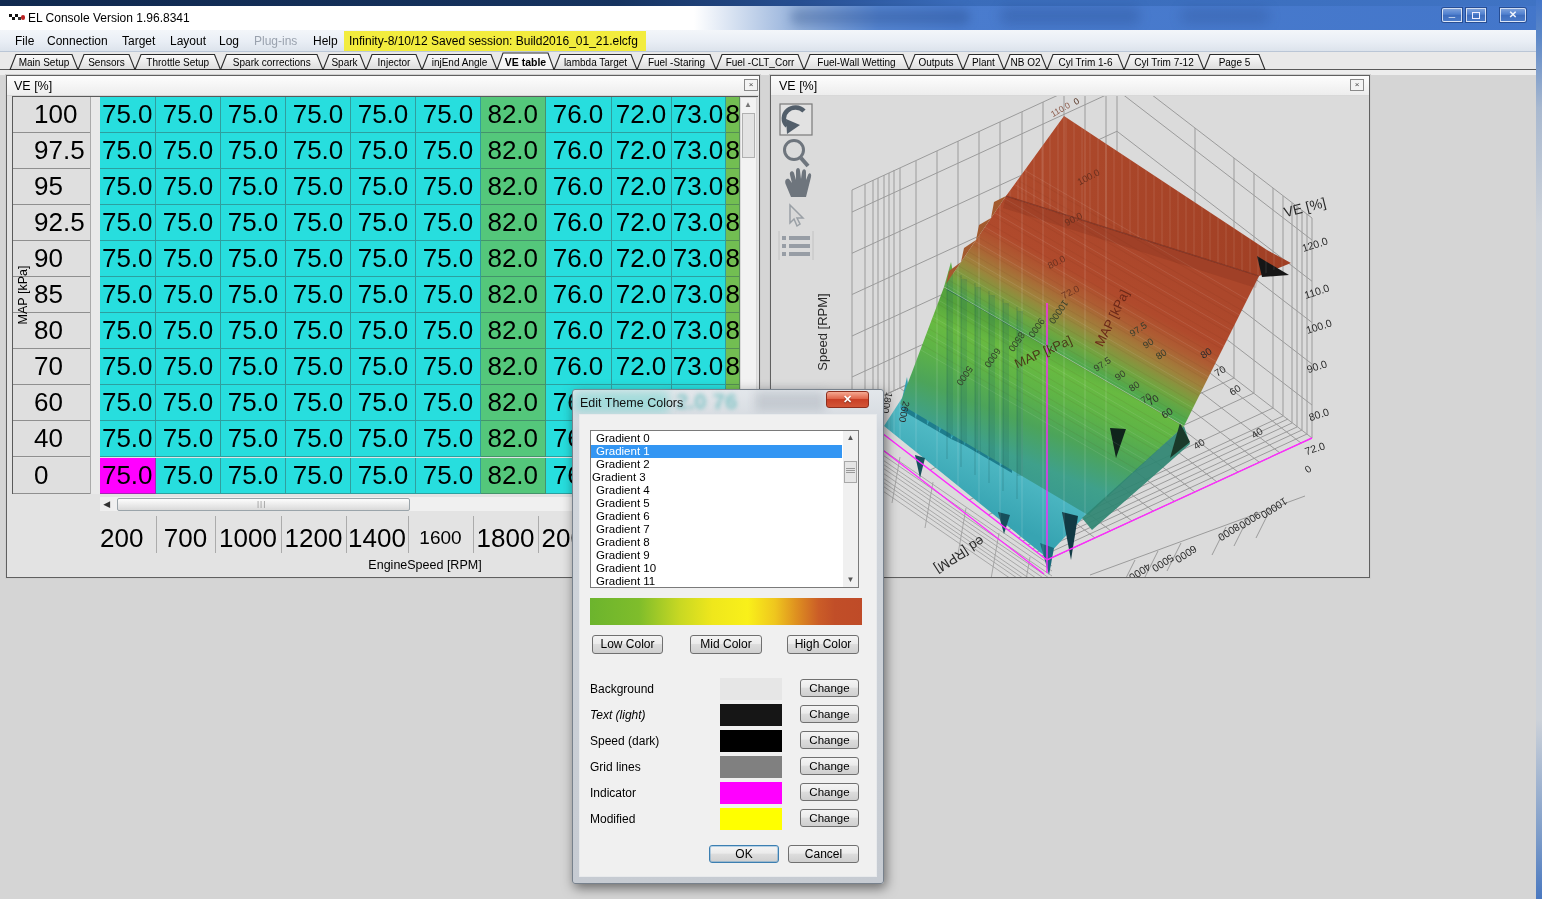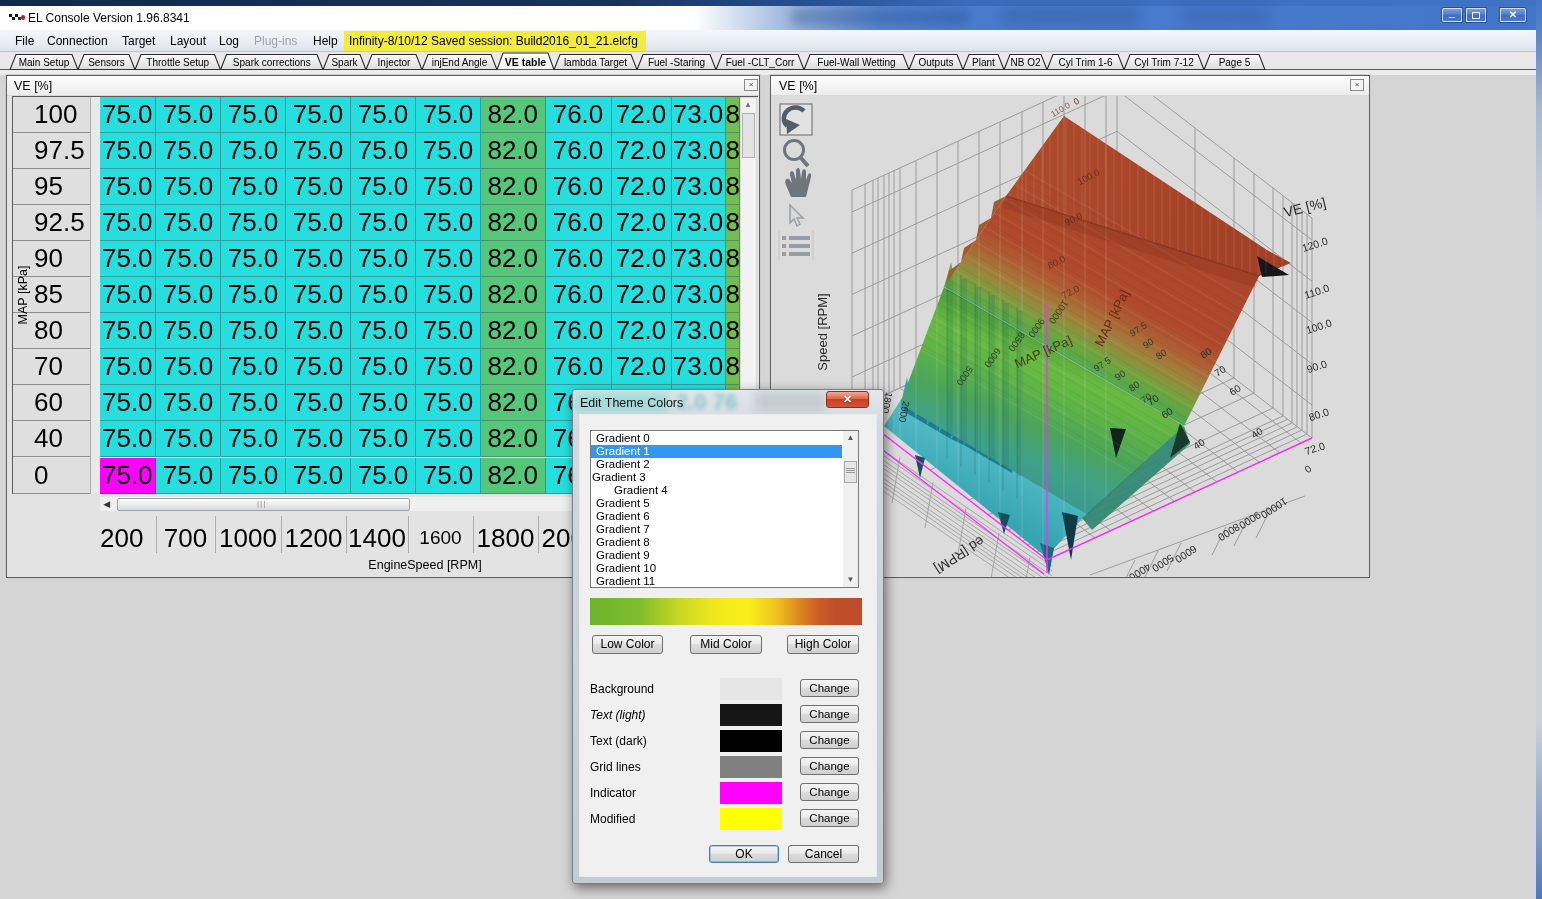--- a/index.html
+++ b/index.html
@@ -607,21 +607,21 @@
 <div class="abs" style="left:676px;top:389px;width:78px;height:24px;font-size:22px;font-weight:bold;color:rgba(60,175,175,.55);filter:blur(2px);overflow:hidden;">2.0 76</div>
 <div class="abs" style="left:755px;top:391px;width:70px;height:20px;background:rgba(150,158,168,.35);filter:blur(5px);"></div>
 <div class="abs" style="left:580px;top:396px;font-size:12.5px;color:#111;">Edit Theme Colors</div>
 <div class="abs" style="left:826px;top:391px;width:43px;height:17px;border:1px solid #8e2f1e;border-radius:3px;background:linear-gradient(180deg,#F5A992 0%,#E0654A 45%,#C94026 50%,#D25537 100%);color:#fff;font-size:11px;font-weight:bold;text-align:center;line-height:15px;text-shadow:0 1px 1px rgba(0,0,0,.4);">✕</div>
 <div class="abs" style="left:579px;top:414px;width:298px;height:463px;background:#F0F0F0;border:1px solid #e8eaec;"></div>
 <div class="abs" style="left:590px;top:430px;width:269px;height:158px;background:#fff;border:1px solid #7a7a7a;"></div>
 <div class="abs" style="left:591px;top:432px;width:251px;height:13px;color:#000;font-size:11.5px;line-height:13px;padding-left:5px;">Gradient 0</div>
 <div class="abs" style="left:591px;top:445px;width:251px;height:13px;background:#3396F3;color:#fff;font-size:11.5px;line-height:13px;padding-left:5px;">Gradient 1</div>
 <div class="abs" style="left:591px;top:458px;width:251px;height:13px;color:#000;font-size:11.5px;line-height:13px;padding-left:5px;">Gradient 2</div>
 <div class="abs" style="left:591px;top:471px;width:251px;height:13px;color:#000;font-size:11.5px;line-height:13px;padding-left:1px;">Gradient 3</div>
-<div class="abs" style="left:591px;top:484px;width:251px;height:13px;color:#000;font-size:11.5px;line-height:13px;padding-left:23px;">Gradient 4</div>
+<div class="abs" style="left:591px;top:484px;width:251px;height:13px;color:#000;font-size:11.5px;line-height:13px;padding-left:5px;">Gradient 4</div>
 <div class="abs" style="left:591px;top:497px;width:282px;height:13px;color:#000;font-size:11.5px;line-height:13px;padding-left:5px;">Gradient 5</div>
 <div class="abs" style="left:591px;top:510px;width:251px;height:13px;color:#000;font-size:11.5px;line-height:13px;padding-left:5px;">Gradient 6</div>
 <div class="abs" style="left:591px;top:523px;width:255px;height:13px;color:#000;font-size:11.5px;line-height:13px;padding-left:5px;">Gradient 7</div>
 <div class="abs" style="left:591px;top:536px;width:251px;height:13px;color:#000;font-size:11.5px;line-height:13px;padding-left:5px;">Gradient 8</div>
 <div class="abs" style="left:591px;top:549px;width:251px;height:13px;color:#000;font-size:11.5px;line-height:13px;padding-left:5px;">Gradient 9</div>
 <div class="abs" style="left:591px;top:562px;width:251px;height:13px;color:#000;font-size:11.5px;line-height:13px;padding-left:5px;">Gradient 10</div>
 <div class="abs" style="left:591px;top:575px;width:251px;height:13px;color:#000;font-size:11.5px;line-height:13px;padding-left:5px;">Gradient 11</div>
 <div class="abs" style="left:843px;top:431px;width:15px;height:156px;background:#F0F0F0;"></div>
 <div class="abs" style="left:843px;top:431px;width:15px;height:14px;font-size:8px;color:#555;text-align:center;line-height:14px;">▲</div>
 <div class="abs" style="left:844px;top:461px;width:13px;height:22px;background:#E5E5E5;border:1px solid #a8a8a8;"></div>
@@ -630,21 +630,21 @@
 <div class="abs" style="left:590px;top:598px;width:272px;height:27px;background:linear-gradient(90deg,#6CB42D 0%,#7FBD2B 18%,#C8D823 33%,#EFE71C 45%,#F9F01A 58%,#EFC61E 68%,#DE8F20 76%,#CB5D27 84%,#C14E28 90%,#BF4B28 100%);"></div>
 <div style="position:absolute;height:19px;border:1px solid #707070;border-radius:3px;background:linear-gradient(180deg,#F4F4F4 0%,#EBEBEB 45%,#DDDDDD 50%,#CFCFCF 100%);font-size:12px;color:#000;text-align:center;line-height:17px;left:592px;top:635px;width:71px;">Low Color</div>
 <div style="position:absolute;height:19px;border:1px solid #707070;border-radius:3px;background:linear-gradient(180deg,#F4F4F4 0%,#EBEBEB 45%,#DDDDDD 50%,#CFCFCF 100%);font-size:12px;color:#000;text-align:center;line-height:17px;left:690px;top:635px;width:72px;">Mid Color</div>
 <div style="position:absolute;height:19px;border:1px solid #707070;border-radius:3px;background:linear-gradient(180deg,#F4F4F4 0%,#EBEBEB 45%,#DDDDDD 50%,#CFCFCF 100%);font-size:12px;color:#000;text-align:center;line-height:17px;left:787px;top:635px;width:72px;">High Color</div>
 <div class="abs" style="left:590px;top:682px;font-size:12px;color:#000;">Background</div>
 <div class="abs" style="left:720px;top:678px;width:62px;height:22px;background:#E6E6E6;"></div>
 <div style="position:absolute;height:19px;border:1px solid #707070;border-radius:3px;background:linear-gradient(180deg,#F4F4F4 0%,#EBEBEB 45%,#DDDDDD 50%,#CFCFCF 100%);font-size:12px;color:#000;text-align:center;line-height:17px;left:800px;top:679px;width:59px;height:18px;line-height:16px;font-size:11.5px;">Change</div>
 <div class="abs" style="left:590px;top:708px;font-size:12px;color:#000;font-style:italic;">Text (light)</div>
 <div class="abs" style="left:720px;top:704px;width:62px;height:22px;background:#161616;"></div>
 <div style="position:absolute;height:19px;border:1px solid #707070;border-radius:3px;background:linear-gradient(180deg,#F4F4F4 0%,#EBEBEB 45%,#DDDDDD 50%,#CFCFCF 100%);font-size:12px;color:#000;text-align:center;line-height:17px;left:800px;top:705px;width:59px;height:18px;line-height:16px;font-size:11.5px;">Change</div>
-<div class="abs" style="left:590px;top:734px;font-size:12px;color:#000;">Text (dark)</div>
+<div class="abs" style="left:590px;top:734px;font-size:12px;color:#000;">Speed (dark)</div>
 <div class="abs" style="left:720px;top:730px;width:62px;height:22px;background:#000000;"></div>
 <div style="position:absolute;height:19px;border:1px solid #707070;border-radius:3px;background:linear-gradient(180deg,#F4F4F4 0%,#EBEBEB 45%,#DDDDDD 50%,#CFCFCF 100%);font-size:12px;color:#000;text-align:center;line-height:17px;left:800px;top:731px;width:59px;height:18px;line-height:16px;font-size:11.5px;">Change</div>
 <div class="abs" style="left:590px;top:760px;font-size:12px;color:#000;">Grid lines</div>
 <div class="abs" style="left:720px;top:756px;width:62px;height:22px;background:#808080;"></div>
 <div style="position:absolute;height:19px;border:1px solid #707070;border-radius:3px;background:linear-gradient(180deg,#F4F4F4 0%,#EBEBEB 45%,#DDDDDD 50%,#CFCFCF 100%);font-size:12px;color:#000;text-align:center;line-height:17px;left:800px;top:757px;width:59px;height:18px;line-height:16px;font-size:11.5px;">Change</div>
 <div class="abs" style="left:590px;top:786px;font-size:12px;color:#000;">Indicator</div>
 <div class="abs" style="left:720px;top:782px;width:62px;height:22px;background:#FF00FF;"></div>
 <div style="position:absolute;height:19px;border:1px solid #707070;border-radius:3px;background:linear-gradient(180deg,#F4F4F4 0%,#EBEBEB 45%,#DDDDDD 50%,#CFCFCF 100%);font-size:12px;color:#000;text-align:center;line-height:17px;left:800px;top:783px;width:59px;height:18px;line-height:16px;font-size:11.5px;">Change</div>
 <div class="abs" style="left:590px;top:812px;font-size:12px;color:#000;">Modified</div>
 <div class="abs" style="left:720px;top:808px;width:62px;height:22px;background:#FFFF00;"></div>

